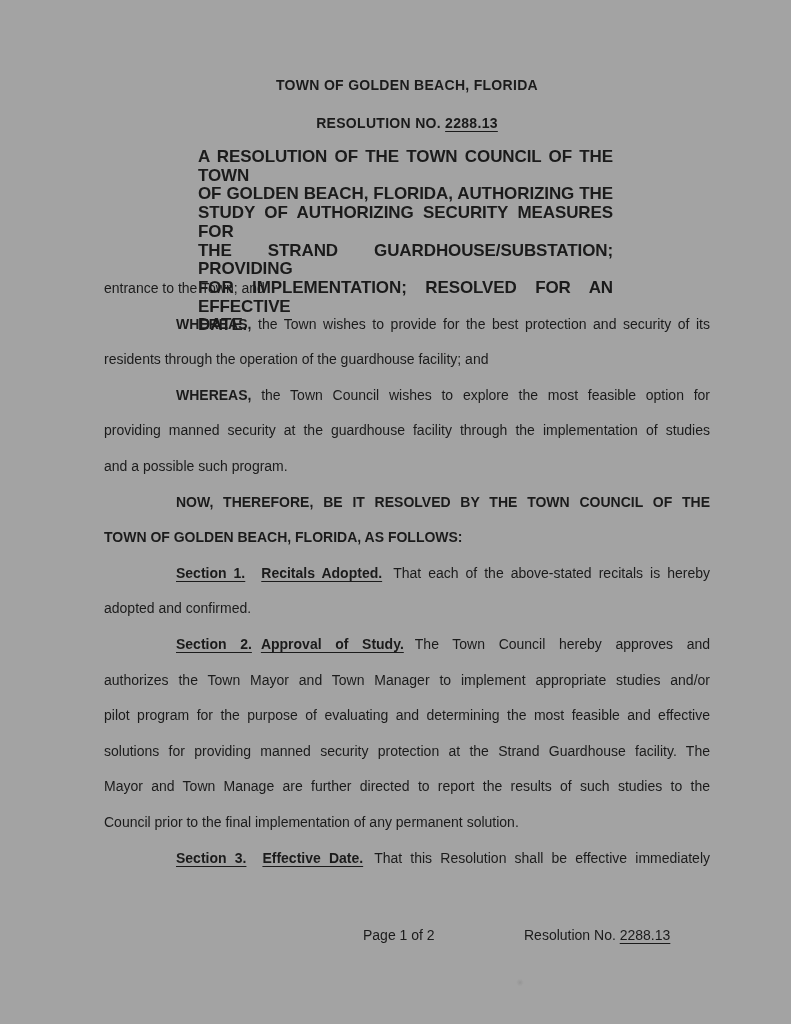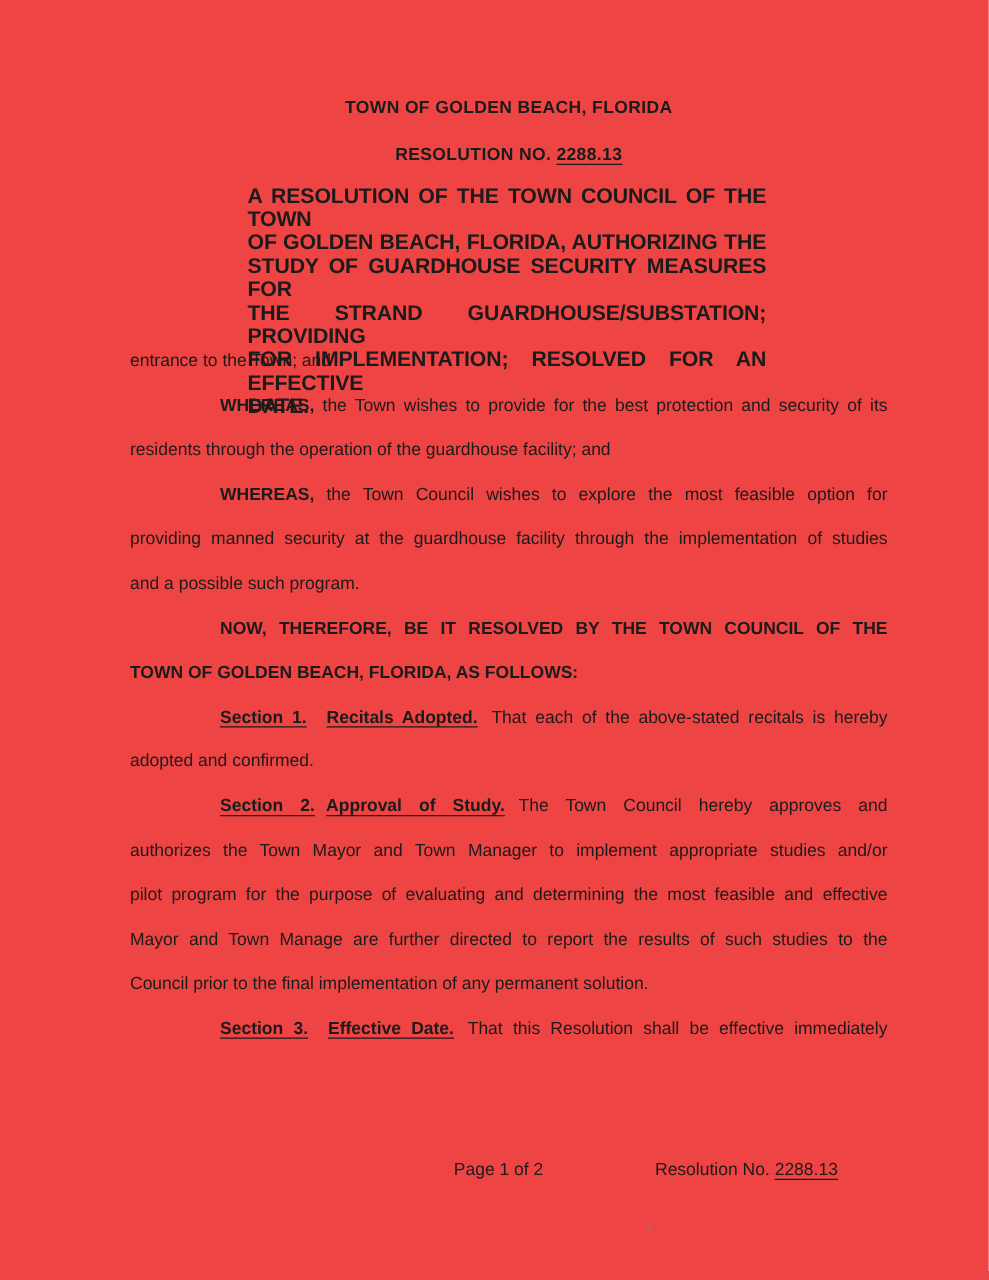--- a/index.html
+++ b/index.html
@@ -4,21 +4,21 @@
 <style>
   * { margin: 0; padding: 0; box-sizing: border-box; }
   html, body { width: 791px; height: 1024px; }
   body {
     background: #ffffff;
     font-family: "Liberation Sans", "DejaVu Sans", sans-serif;
     color: #1b1b1b;
     position: relative;
     overflow: hidden;
   }
-  .page { position: absolute; inset: 0; background: #ef4444; }
+  .page { position: absolute; inset: 0; background: #a3a3a3; }
 
   
   .title-block {
     position: absolute; left: 104px; top: 67px; width: 606px;
     font-size: 14px; font-weight: bold; letter-spacing: .3px;
   }
   .title-block .line { line-height: 37.5px; text-align: center; }
 
   
   .subject-block {
@@ -64,40 +64,41 @@
 <div class="page">
 
   <div class="title-block">
       <div class="line"><span class="b">TOWN OF GOLDEN BEACH, FLORIDA</span></div>
       <div class="line"><span class="b">RESOLUTION NO. </span><span class="b u">2288.13</span></div>
     </div>
 
   <div class="subject-block">
       <div class="line just"><span class="b">A RESOLUTION OF THE TOWN COUNCIL OF THE TOWN</span></div>
       <div class="line just"><span class="b">OF GOLDEN BEACH, FLORIDA, AUTHORIZING THE</span></div>
-      <div class="line just"><span class="b">STUDY OF GUARDHOUSE SECURITY MEASURES FOR</span></div>
+      <div class="line just"><span class="b">STUDY OF AUTHORIZING SECURITY MEASURES FOR</span></div>
       <div class="line just"><span class="b">THE STRAND GUARDHOUSE/SUBSTATION; PROVIDING</span></div>
       <div class="line just"><span class="b">FOR IMPLEMENTATION; RESOLVED FOR AN EFFECTIVE</span></div>
       <div class="line"><span class="b">DATE.</span></div>
     </div>
 
   <div class="body-block">
       <div class="line"><span class="">entrance to the Town; and</span></div>
       <div class="line just indent"><span class="b">WHEREAS,</span><span class=""> the Town wishes to provide for the best protection and security of its</span></div>
       <div class="line"><span class="">residents through the operation of the guardhouse facility; and</span></div>
       <div class="line just indent"><span class="b">WHEREAS,</span><span class=""> the Town Council wishes to explore the most feasible option for</span></div>
       <div class="line just"><span class="">providing manned security at the guardhouse facility through the implementation of studies</span></div>
       <div class="line"><span class="">and a possible such program.</span></div>
       <div class="line just indent"><span class="b">NOW, THEREFORE, BE IT RESOLVED BY THE TOWN COUNCIL OF THE</span></div>
       <div class="line"><span class="b">TOWN OF GOLDEN BEACH, FLORIDA, AS FOLLOWS:</span></div>
       <div class="line just indent"><span class="b u">Section 1.</span><span class="b u" style="margin-left: 16px;">Recitals Adopted.</span><span class="" style="margin-left: 11px;">That each of the above-stated recitals is hereby</span></div>
       <div class="line"><span class="">adopted and confirmed.</span></div>
       <div class="line just indent"><span class="b u">Section 2.</span><span class="b u" style="margin-left: 9px;">Approval of Study.</span><span class="" style="margin-left: 11px;">The Town Council hereby approves and</span></div>
       <div class="line just"><span class="">authorizes the Town Mayor and Town Manager to implement appropriate studies and/or</span></div>
       <div class="line just"><span class="">pilot program for the purpose of evaluating and determining the most feasible and effective</span></div>
+      <div class="line just"><span class="">solutions for providing manned security protection at the Strand Guardhouse facility. The</span></div>
       <div class="line just"><span class="">Mayor and Town Manage are further directed to report the results of such studies to the</span></div>
       <div class="line"><span class="">Council prior to the final implementation of any permanent solution.</span></div>
       <div class="line just indent"><span class="b u">Section 3.</span><span class="b u" style="margin-left: 16px; margin-top: 20px;">Effective Date.</span><span class="" style="margin-left: 11px;">That this Resolution shall be effective immediately</span></div>
     </div>
 
   <div class="footer-page">Page 1 of 2</div>
 
   <div class="footer-res">
       <div class="line"><span class="">Resolution No. </span><span class="u">2288.13</span></div>
     </div>

